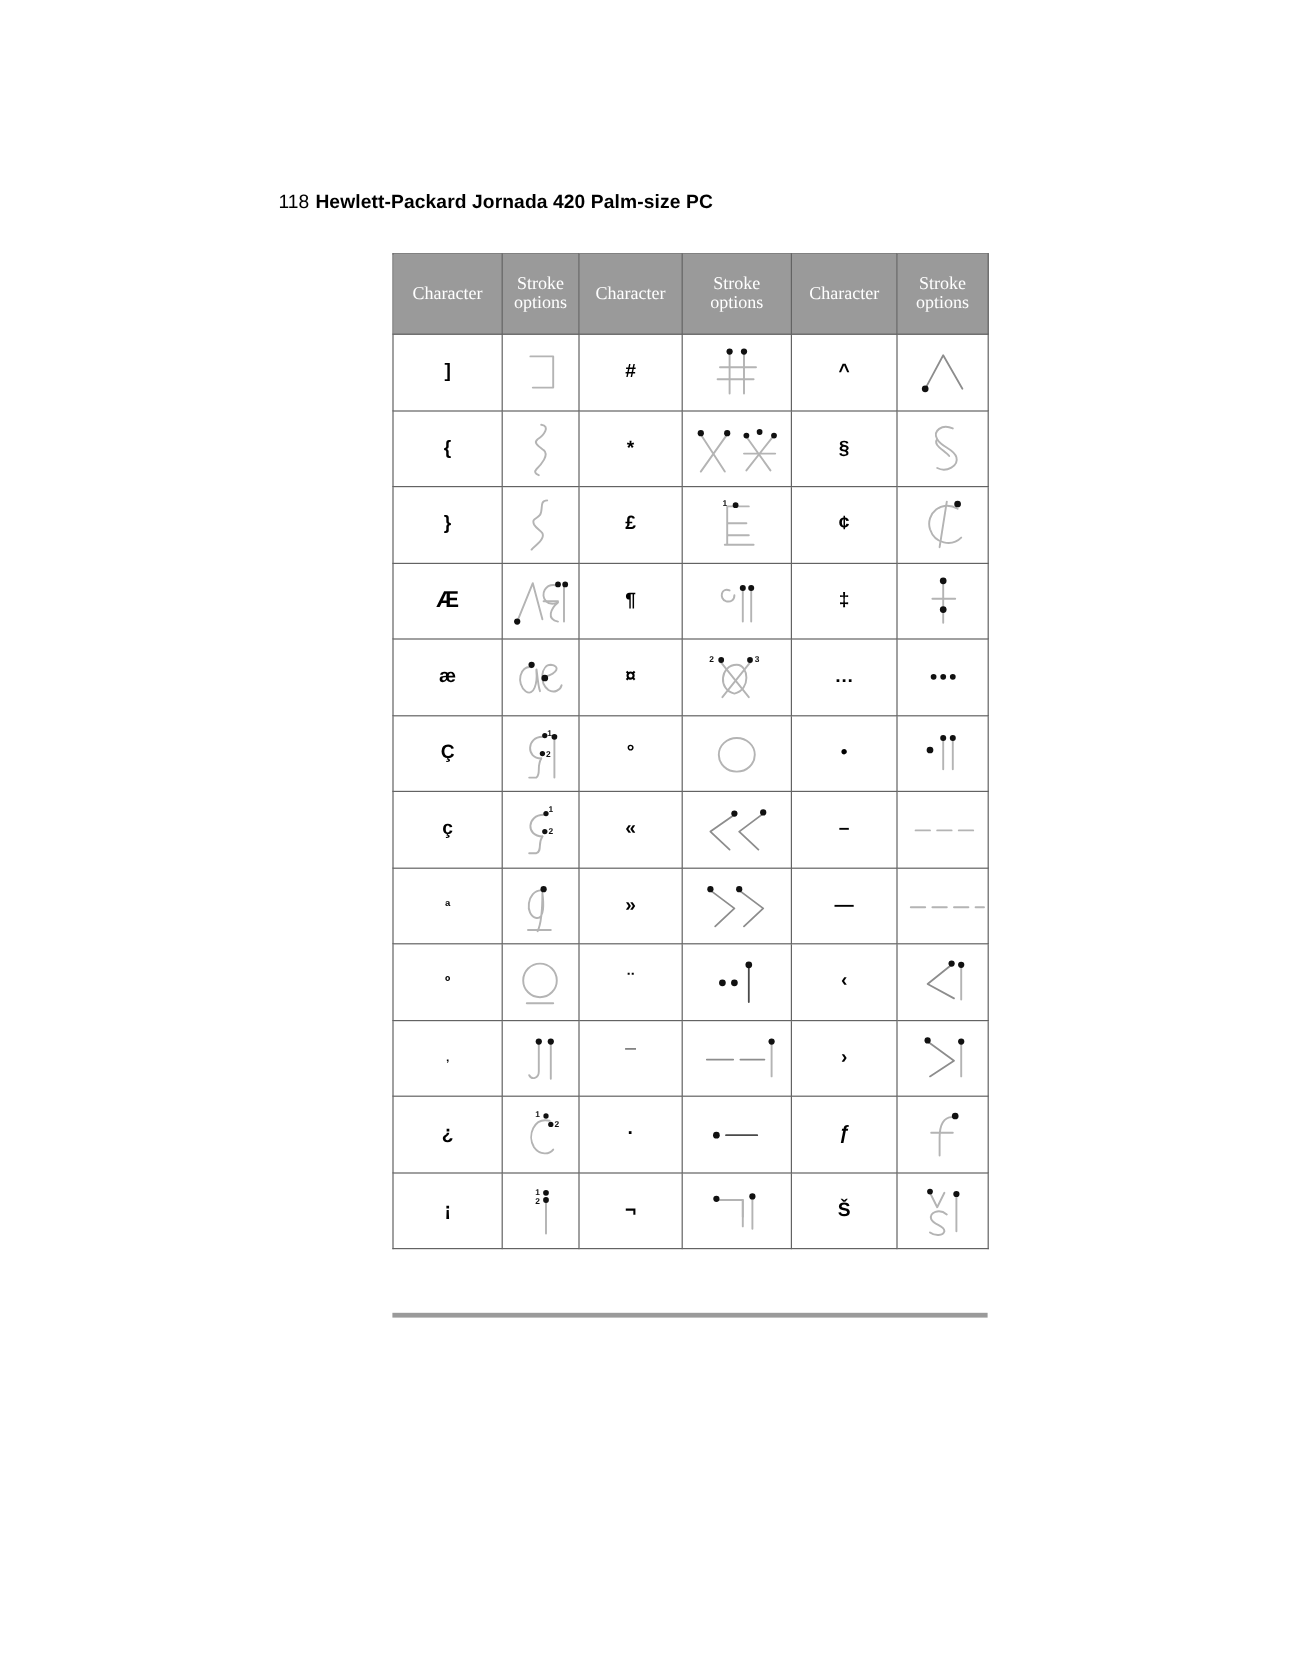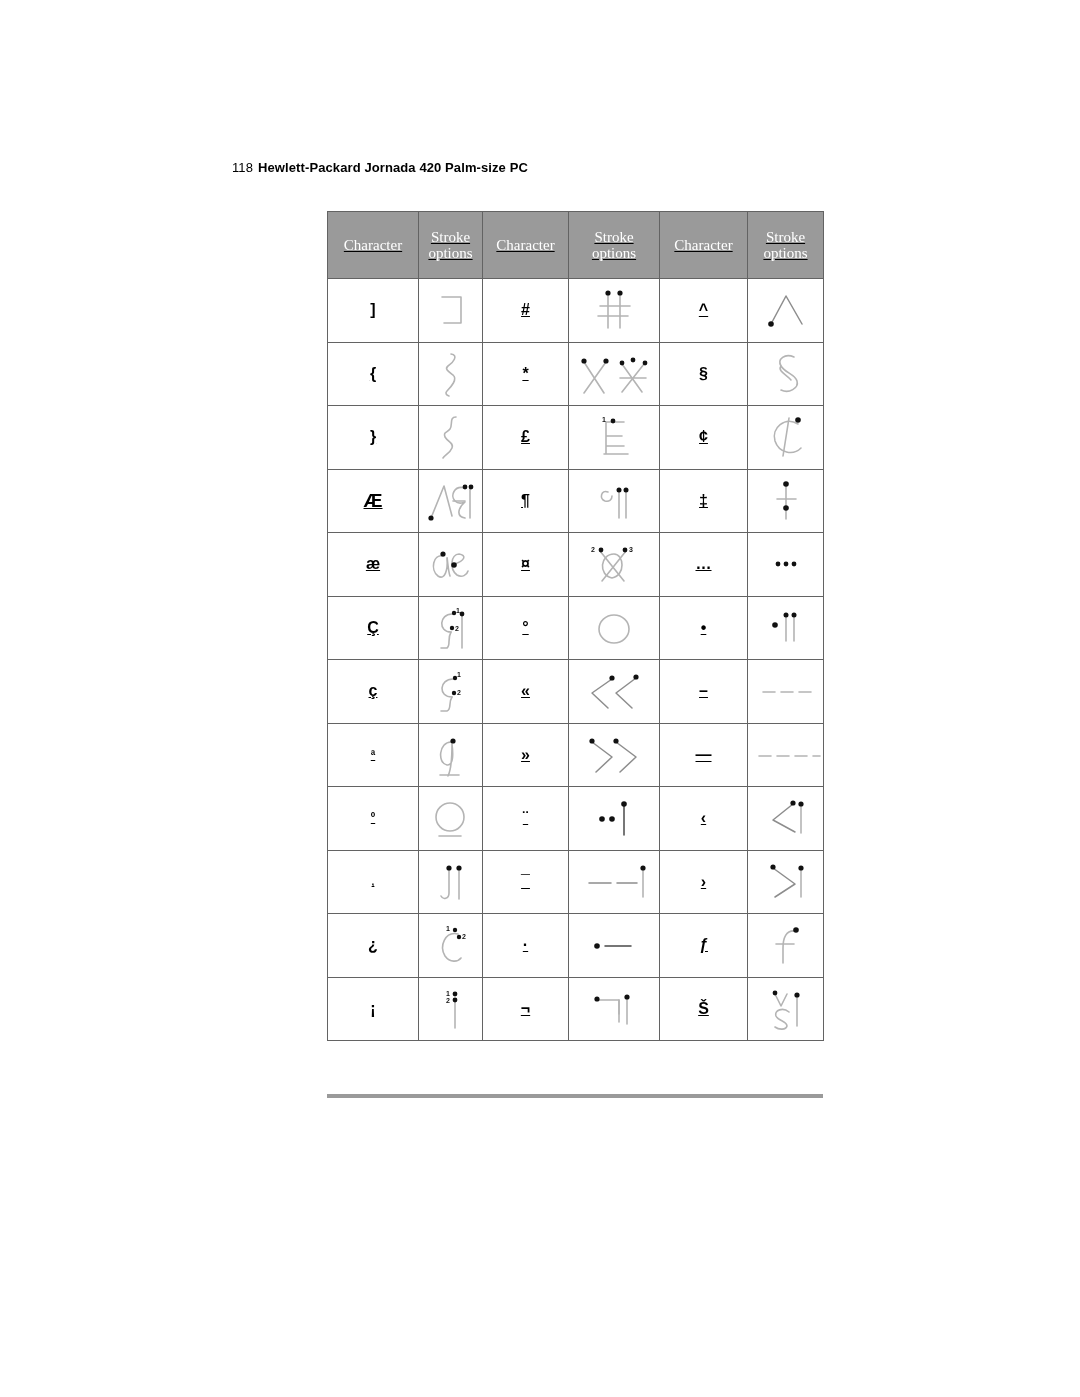--- a/index.html
+++ b/index.html
@@ -19,42 +19,41 @@
     position: absolute;
     inset: 0;
     background: #ffffff;
   }
 
   
   .page-header {
     position: absolute;
     left: 232px;
     top: 160px;
-    font-size: 13px;
+    font-size: 16px;
     letter-spacing: 0.1px;
     color: #000000;
     white-space: nowrap;
   }
   .page-header .folio {
     font-weight: 400;
     margin-right: 5px;
   }
   .page-header .hdr-title {
     font-weight: bold;
   }
 
   
   .stroke-table {
     position: absolute;
     left: 327px;
     top: 211px;
     width: 496px;
     border-collapse: collapse;
     table-layout: fixed;
-    text-decoration: underline;
   }
   .stroke-table td, .stroke-table th {
     border: 1px solid #636363;
     padding: 0;
     margin: 0;
   }
 
   thead th {
     background: #9a9a9a;
     color: #ffffff;

